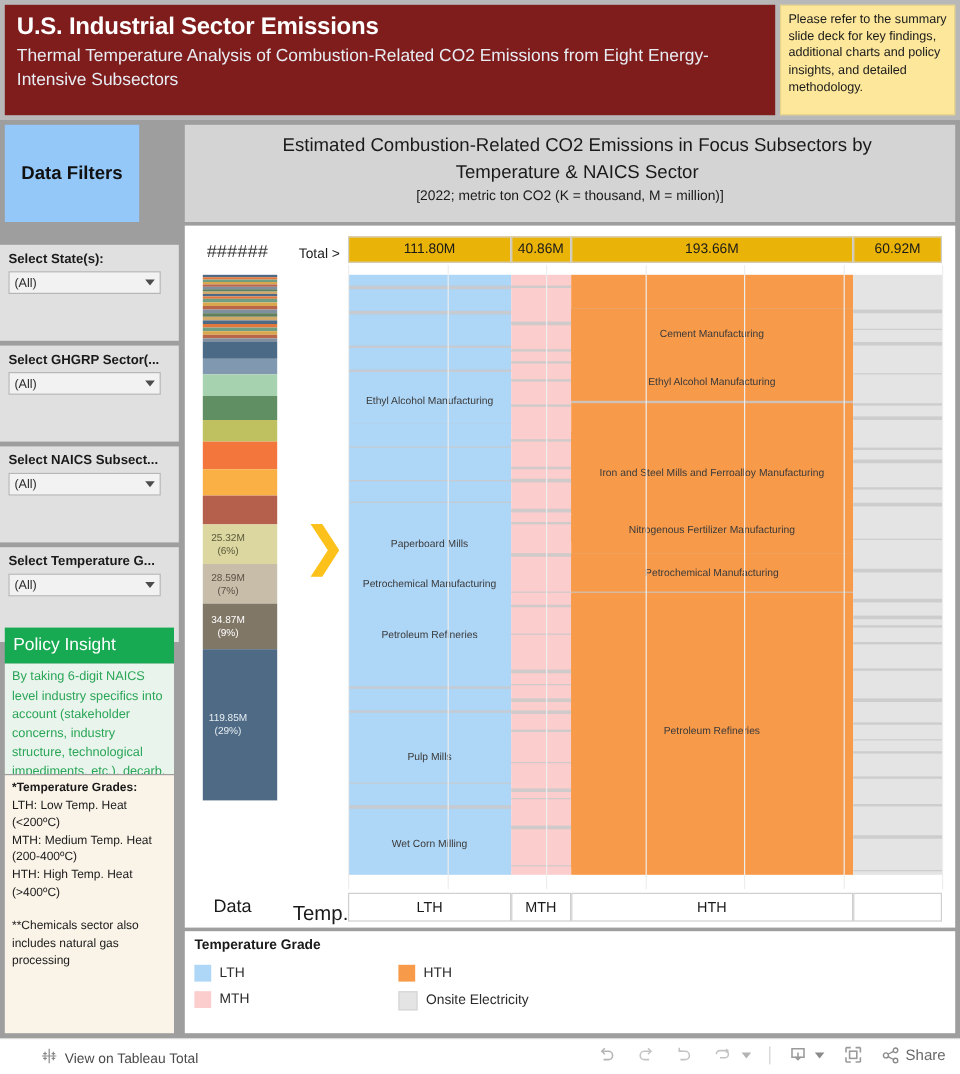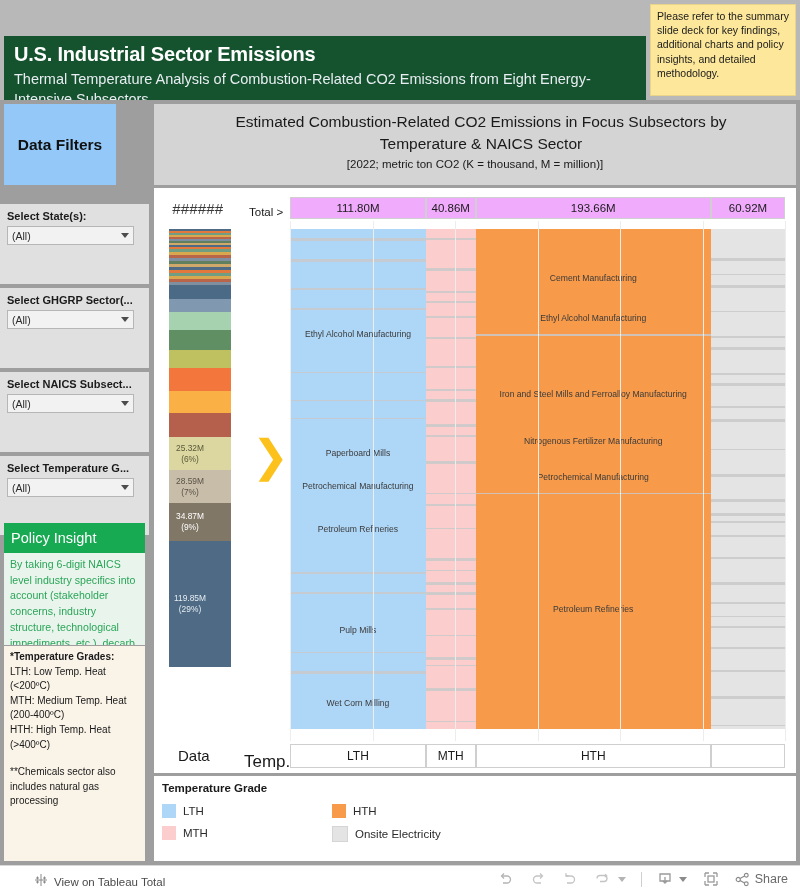--- a/index.html
+++ b/index.html
@@ -10,24 +10,23 @@
     overflow:hidden;
     position:relative;
   }
   
   #titlebar{
     position:absolute;left:0;top:0;width:800px;height:100px;
     background:#b8b8b8;
   }
   #title-navy{
     position:absolute;left:4px;top:4px;width:642px;height:92px;
-    background:#14532d;
+    background:#7f1d1d;
     box-sizing:border-box;
     padding:5px 2px 0 10px;
-    margin-top:32px;
   }
   #main-title{
     color:#ffffff;font-size:20px;font-weight:bold;line-height:26px;
     letter-spacing:-0.2px;
   }
   #sub-title{
     color:#e8edf3;font-size:14.5px;font-weight:normal;line-height:20px;
     margin-top:2px;max-width:625px;
   }
   #note-box{
@@ -97,21 +96,21 @@
   
   #hash-label{
     position:absolute;left:18px;top:14px;font-size:15px;color:#3a3a3a;
     font-family:"Liberation Mono", monospace;letter-spacing:-0.5px;
   }
   #total-gt{
     position:absolute;left:95px;top:18px;font-size:11.5px;color:#1a1a1a;
   }
   .tot-cell{
     position:absolute;top:9px;height:22px;border:1px solid #cfcfcf;
-    box-sizing:border-box;background:#f0abfc;
+    box-sizing:border-box;background:#eab308;
     display:flex;align-items:center;justify-content:center;
     font-size:11.5px;color:#1a1a1a;
   }
   
   .vgrid{position:absolute;top:33px;width:1px;background:#ededed;}
   
   #plot{position:absolute;left:0;top:33px;width:642px;height:520px;}
   .seg{position:absolute;}
   .seg-label{
     position:absolute;width:100%;text-align:center;

